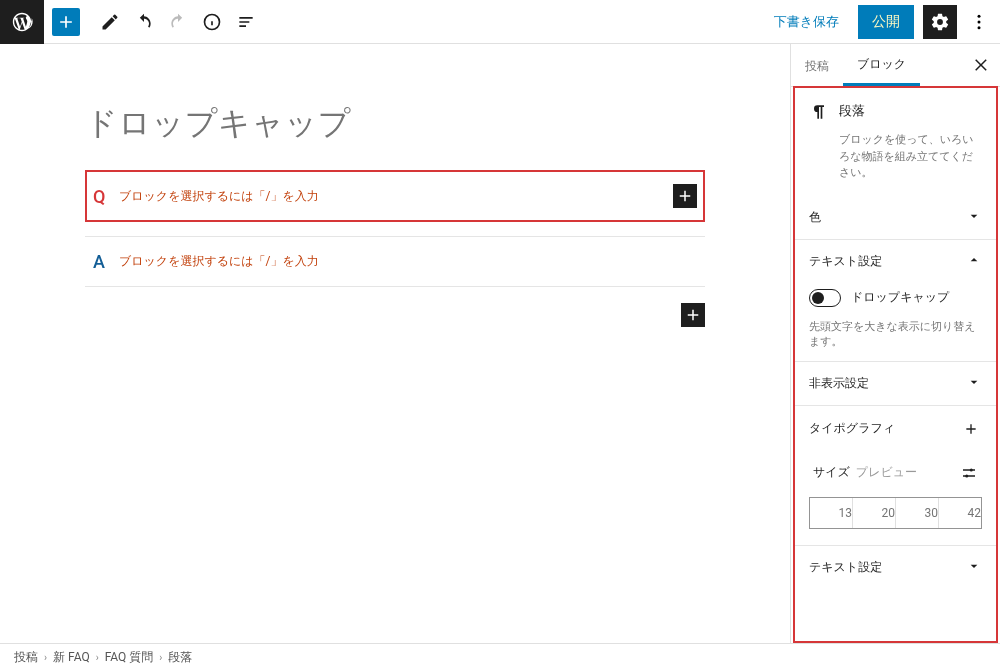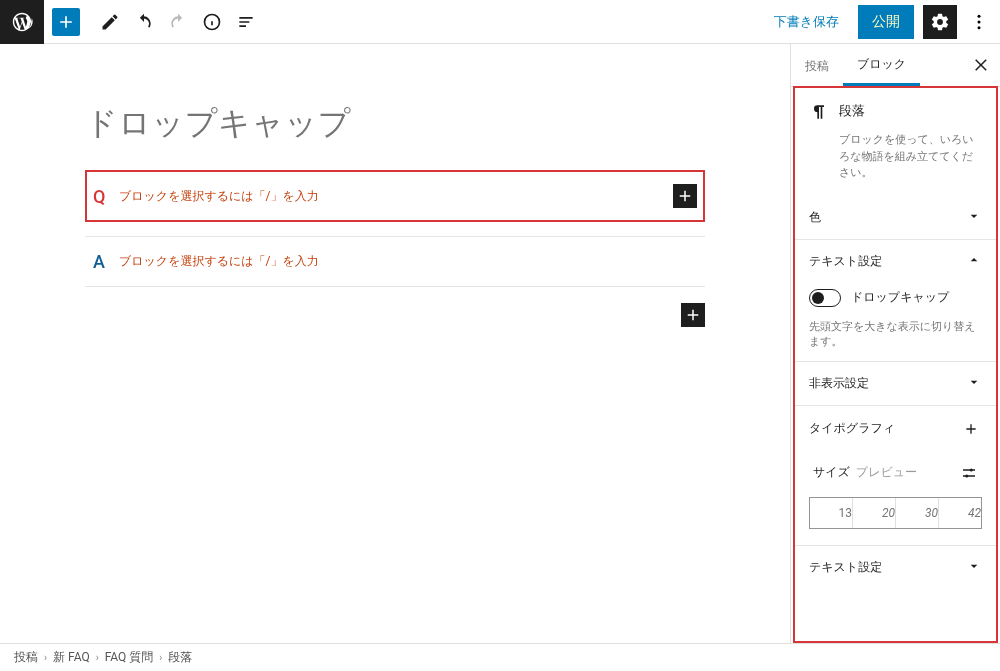--- a/index.html
+++ b/index.html
@@ -53,21 +53,21 @@
   .blk-desc { color:#757575; font-size:11px; padding:4px 14px 14px 44px; line-height:1.5;}
   .toggle-row { display:flex; align-items:center; gap:10px; padding:6px 14px 6px;}
   .toggle { width:32px; height:18px; border:1px solid #1e1e1e; border-radius:9px; position:relative; background:#fff; cursor:pointer;}
   .toggle::after{content:""; position:absolute; left:2px; top:2px; width:12px; height:12px; background:#1e1e1e; border-radius:50%;}
   .help { color:#757575; font-size:11px; padding:6px 14px 12px; }
   .size-row { display:flex; align-items:flex-start; padding:12px 18px;}
   .size-row .def { color:#999; margin-left:6px;}
   .size-row .ctl { margin-left:auto;}
   .size-opts { display:flex; border:1px solid #949494; margin:0 14px 16px; }
   .size-opt { flex:1; text-align:right; padding:8px 0; color:#757575; cursor:pointer; font-size:12px;}
-  .size-opt + .size-opt { border-left:1px solid #e0e0e0;font-style:italic; }
+  .size-opt + .size-opt { border-left:1px solid #e0e0e0; }
   .plus-small { width:22px; height:22px; display:flex; align-items:center; justify-content:center; cursor:pointer;}
   
   .crumbs { height:28px; border-top:1px solid #e0e0e0; display:flex; align-items:center; padding:0 14px; font-size:12px; color:#555; gap:6px;}
   .crumbs .sep{color:#888; font-size:10px;}
   .disabled{color:#bbb;}
 </style>
 </head>
 <body>
 
 <div class="app">

